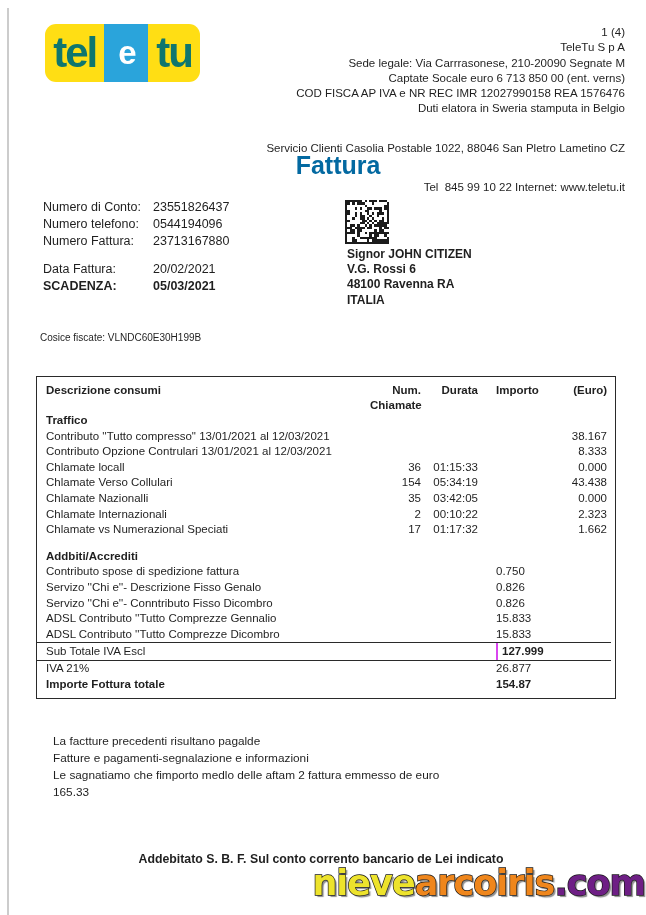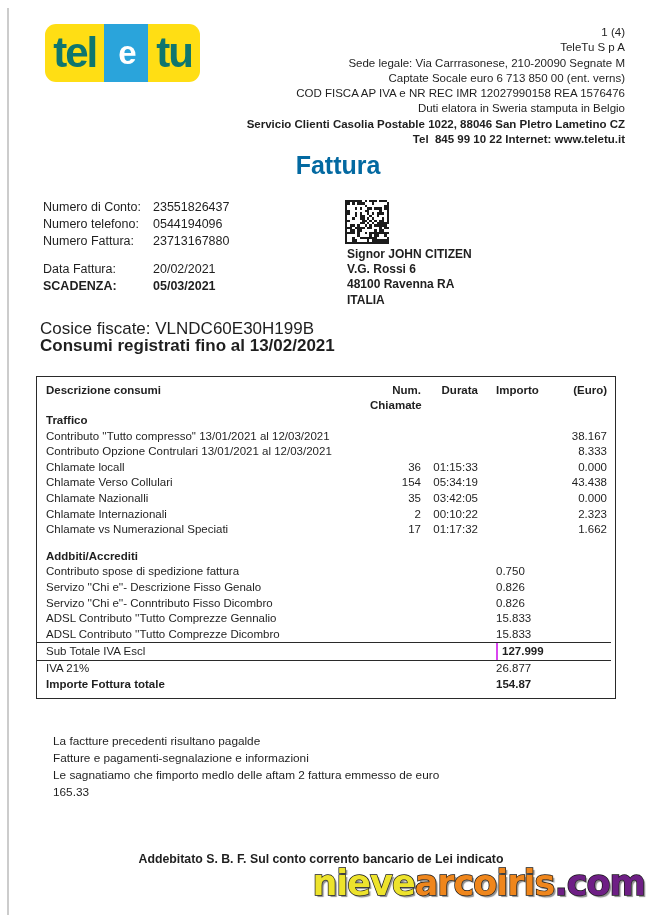--- a/index.html
+++ b/index.html
@@ -14,36 +14,36 @@
     border-radius:11px;overflow:hidden;background:var(--logo_yellow,#FFDE14);}
   .logo span{display:flex;align-items:center;justify-content:center;
     font-weight:bold;font-size:42px;letter-spacing:-2px;color:#0f766e;}
   .logo .l-tel{flex:1.15;}
   .logo .l-e{width:44px;background:var(--logo_blue,#2AA4DB);color:#ffffff;font-size:33px;}
   .logo .l-tu{flex:1;}
 
   
   .header-right{position:absolute;right:21px;top:25px;text-align:right;
     font-size:11.5px;line-height:15.3px;white-space:nowrap;}
-  .header-right .hb{font-weight:bold;}
+  .header-right .hb{font-weight:normal;margin-top:24px;}
 
   .title{position:absolute;left:30px;top:151px;width:616px;text-align:center;
     font-size:25px;font-weight:bold;color:#0369a1;}
 
   
   .account{position:absolute;left:43px;top:199px;font-size:12.5px;line-height:17px;}
   .acc-row{display:grid;grid-template-columns:110px auto;}
   .acc-gap{height:11px;}
   .acc-bold{font-weight:bold;}
 
   
   .dmx{position:absolute;left:345px;top:200px;width:44px;height:44px;}
   .recipient{position:absolute;left:347px;top:247px;font-size:12px;font-weight:bold;line-height:15.2px;}
 
-  .fiscal{position:absolute;left:40px;top:320px;font-size:17px;line-height:17px;}
+  .fiscal{position:absolute;left:40px;top:329px;font-size:10px;line-height:17px;text-align:center;}
   .fiscal .f2{font-weight:bold;}
 
   
   .consumi{position:absolute;left:36px;top:376px;width:574px;border:1px solid #2a2a2a;
     padding:6px 4px 5px 0;font-size:11.5px;background:#fff;}
   .thead,.trow{display:grid;grid-template-columns:324px 51px 57px 88px 1fr;
     padding:0 4px 0 9px;align-items:start;}
   .thead{font-weight:bold;line-height:15px;}
   .c-desc{text-align:left;white-space:nowrap;}
   .c-num{text-align:right;}
@@ -300,21 +300,20 @@
       </svg></div>
   <div class="recipient">
     <div>Signor JOHN CITIZEN</div>
     <div>V.G. Rossi 6</div>
     <div>48100 Ravenna RA</div>
     <div>ITALIA</div>
   </div>
 
   <div class="fiscal">
     <div>Cosice fiscate: VLNDC60E30H199B</div>
-    <div class="f2">Consumi registrati fino al 13/02/2021</div>
   </div>
 
   <div class="consumi">
     <div class="thead">
       <span class="c-desc">Descrizione consumi</span>
       <span class="c-num">
         <span style="display:block">Num.</span>
         <span style="display:block">Chiamate</span>
       </span>
       <span class="c-dur">Durata</span>

